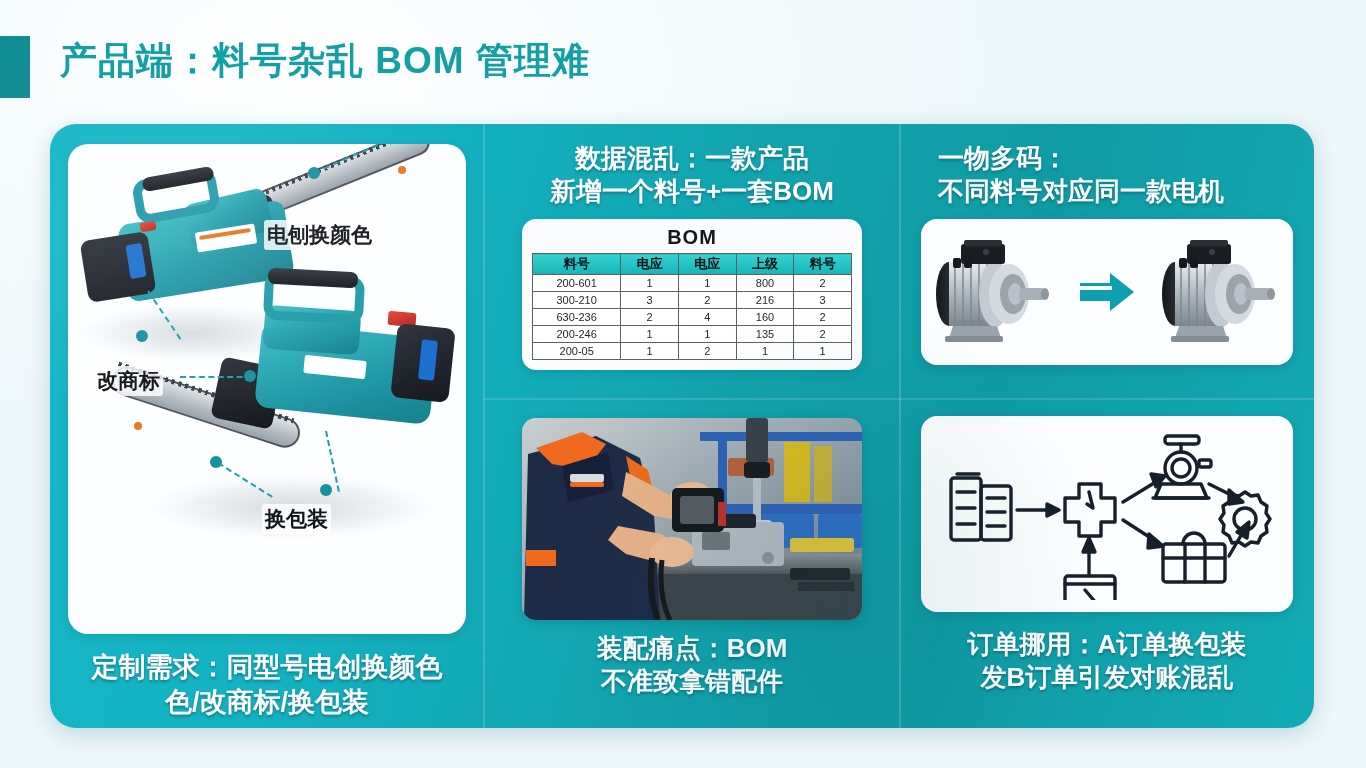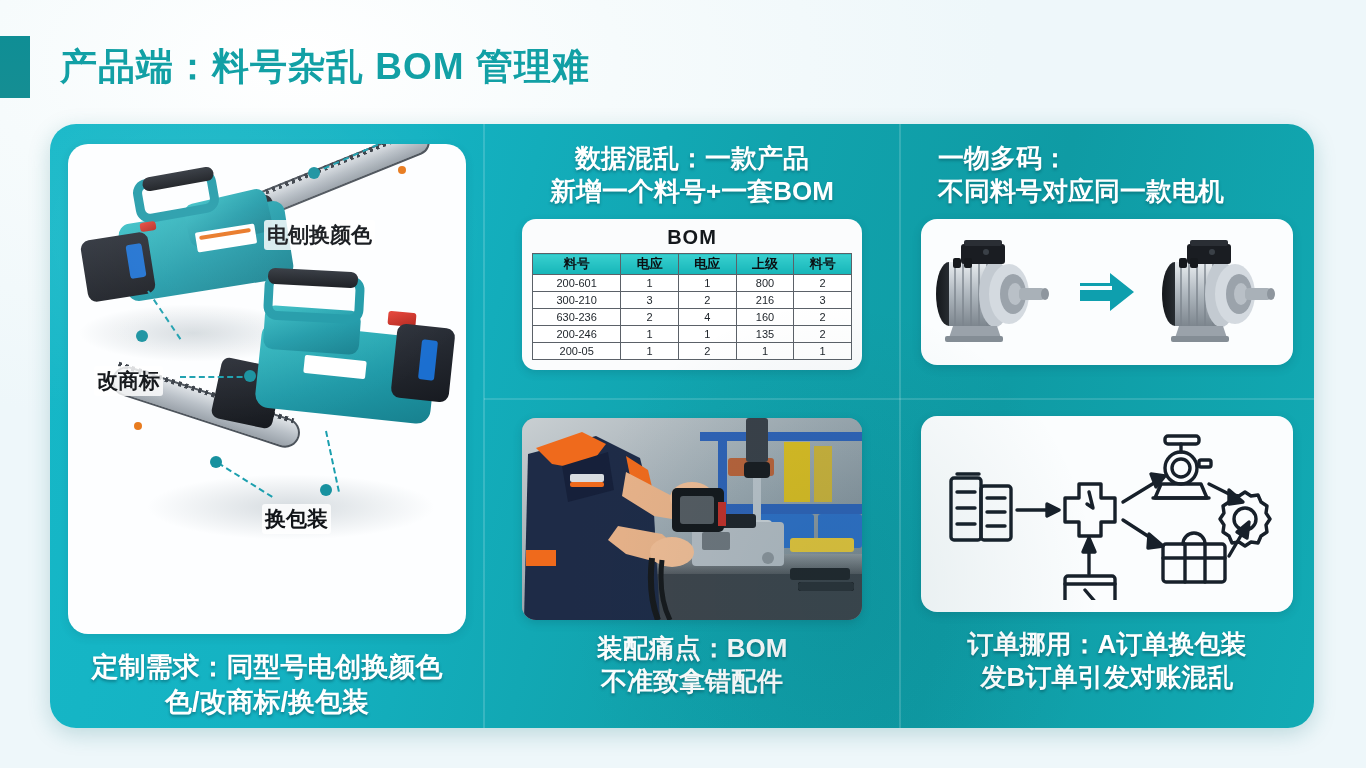--- a/index.html
+++ b/index.html
@@ -13,21 +13,21 @@
     background:
       radial-gradient(ellipse 700px 380px at 22% 8%, #ffffff 0%, #f6fbfc 45%, #eef7fa 100%),
       linear-gradient(160deg, #ffffff 0%, #f2fafb 40%, #e8f4f8 100%);
     position: relative;
   }
 
   
   .header {
     position: absolute; left: 0; top: 36px;
     height: 62px; width: 100%;
-    display: flex; align-items: center;
+    display: flex; 
   }
   .header-accent {
     width: 30px; height: 62px;
     background: linear-gradient(180deg, #0f8e95 0%, #158e93 100%);
     margin-left: 0;
     flex: 0 0 auto;
   }
   .header-title {
     margin-left: 30px;
     font-size: 37px;

